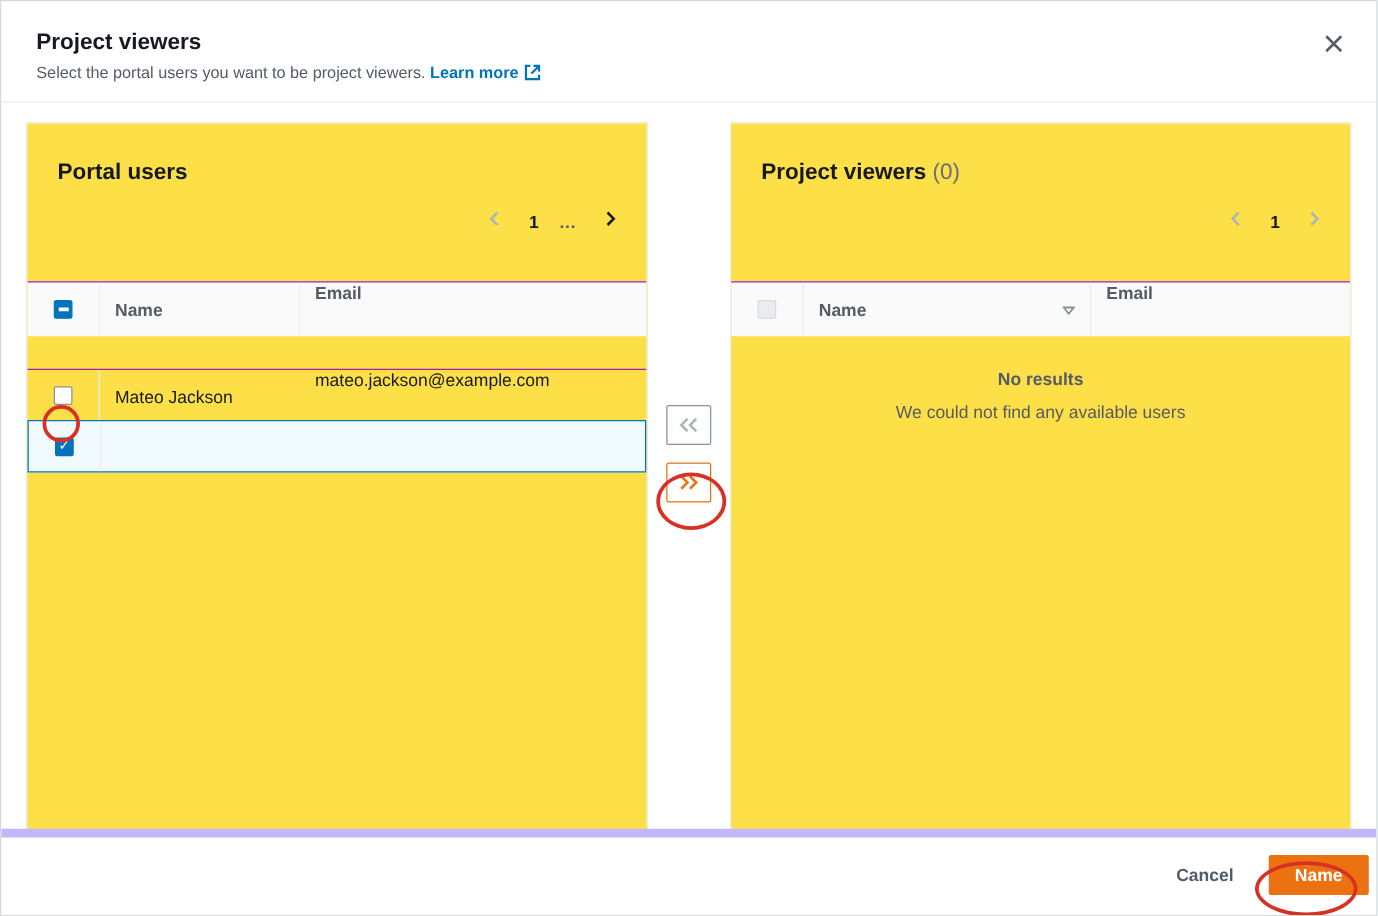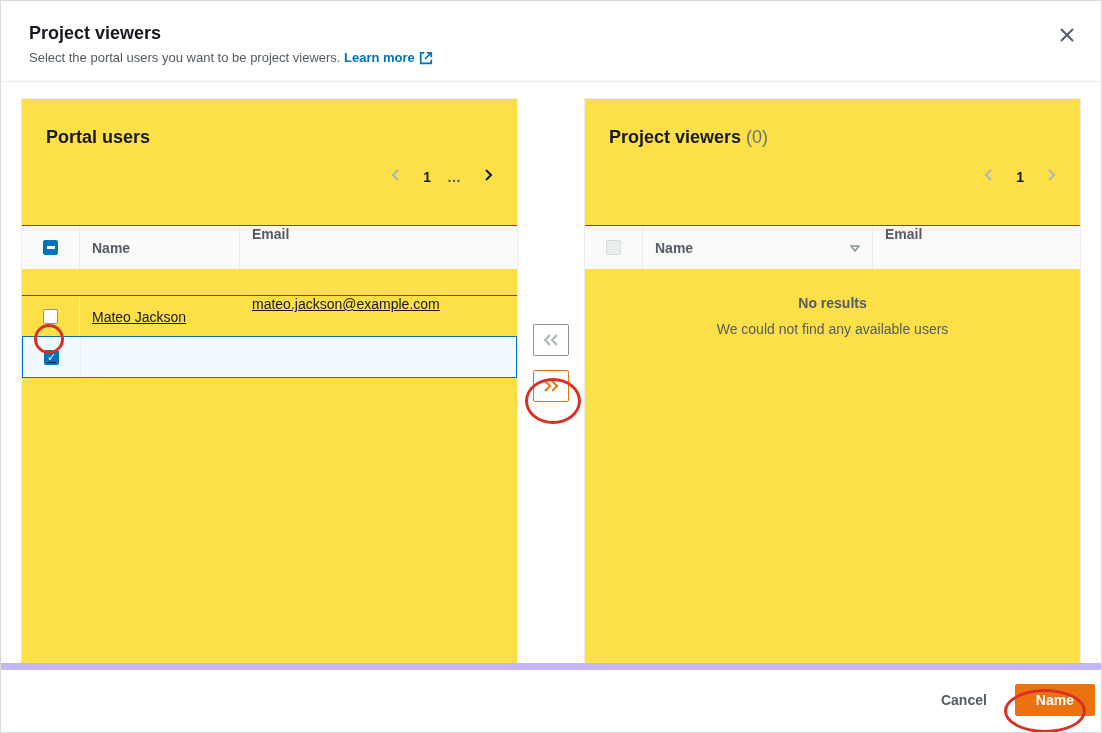--- a/index.html
+++ b/index.html
@@ -118,21 +118,20 @@
   }
   .tbl-head {
     background: #fafafa;
     min-height: 44px;
     font-weight: 700;
     color: #545b64;
   }
   .tbl-row {
     min-height: 42px;
     color: #16191f;
-    text-decoration: underline;
   }
   .tbl-row.selected {
     background: #f1faff;
     border: 1px solid #0073bb;
     margin: -1px 0;
     position: relative;
   }
   .col-chk {
     width: 58px;
     display: flex;

